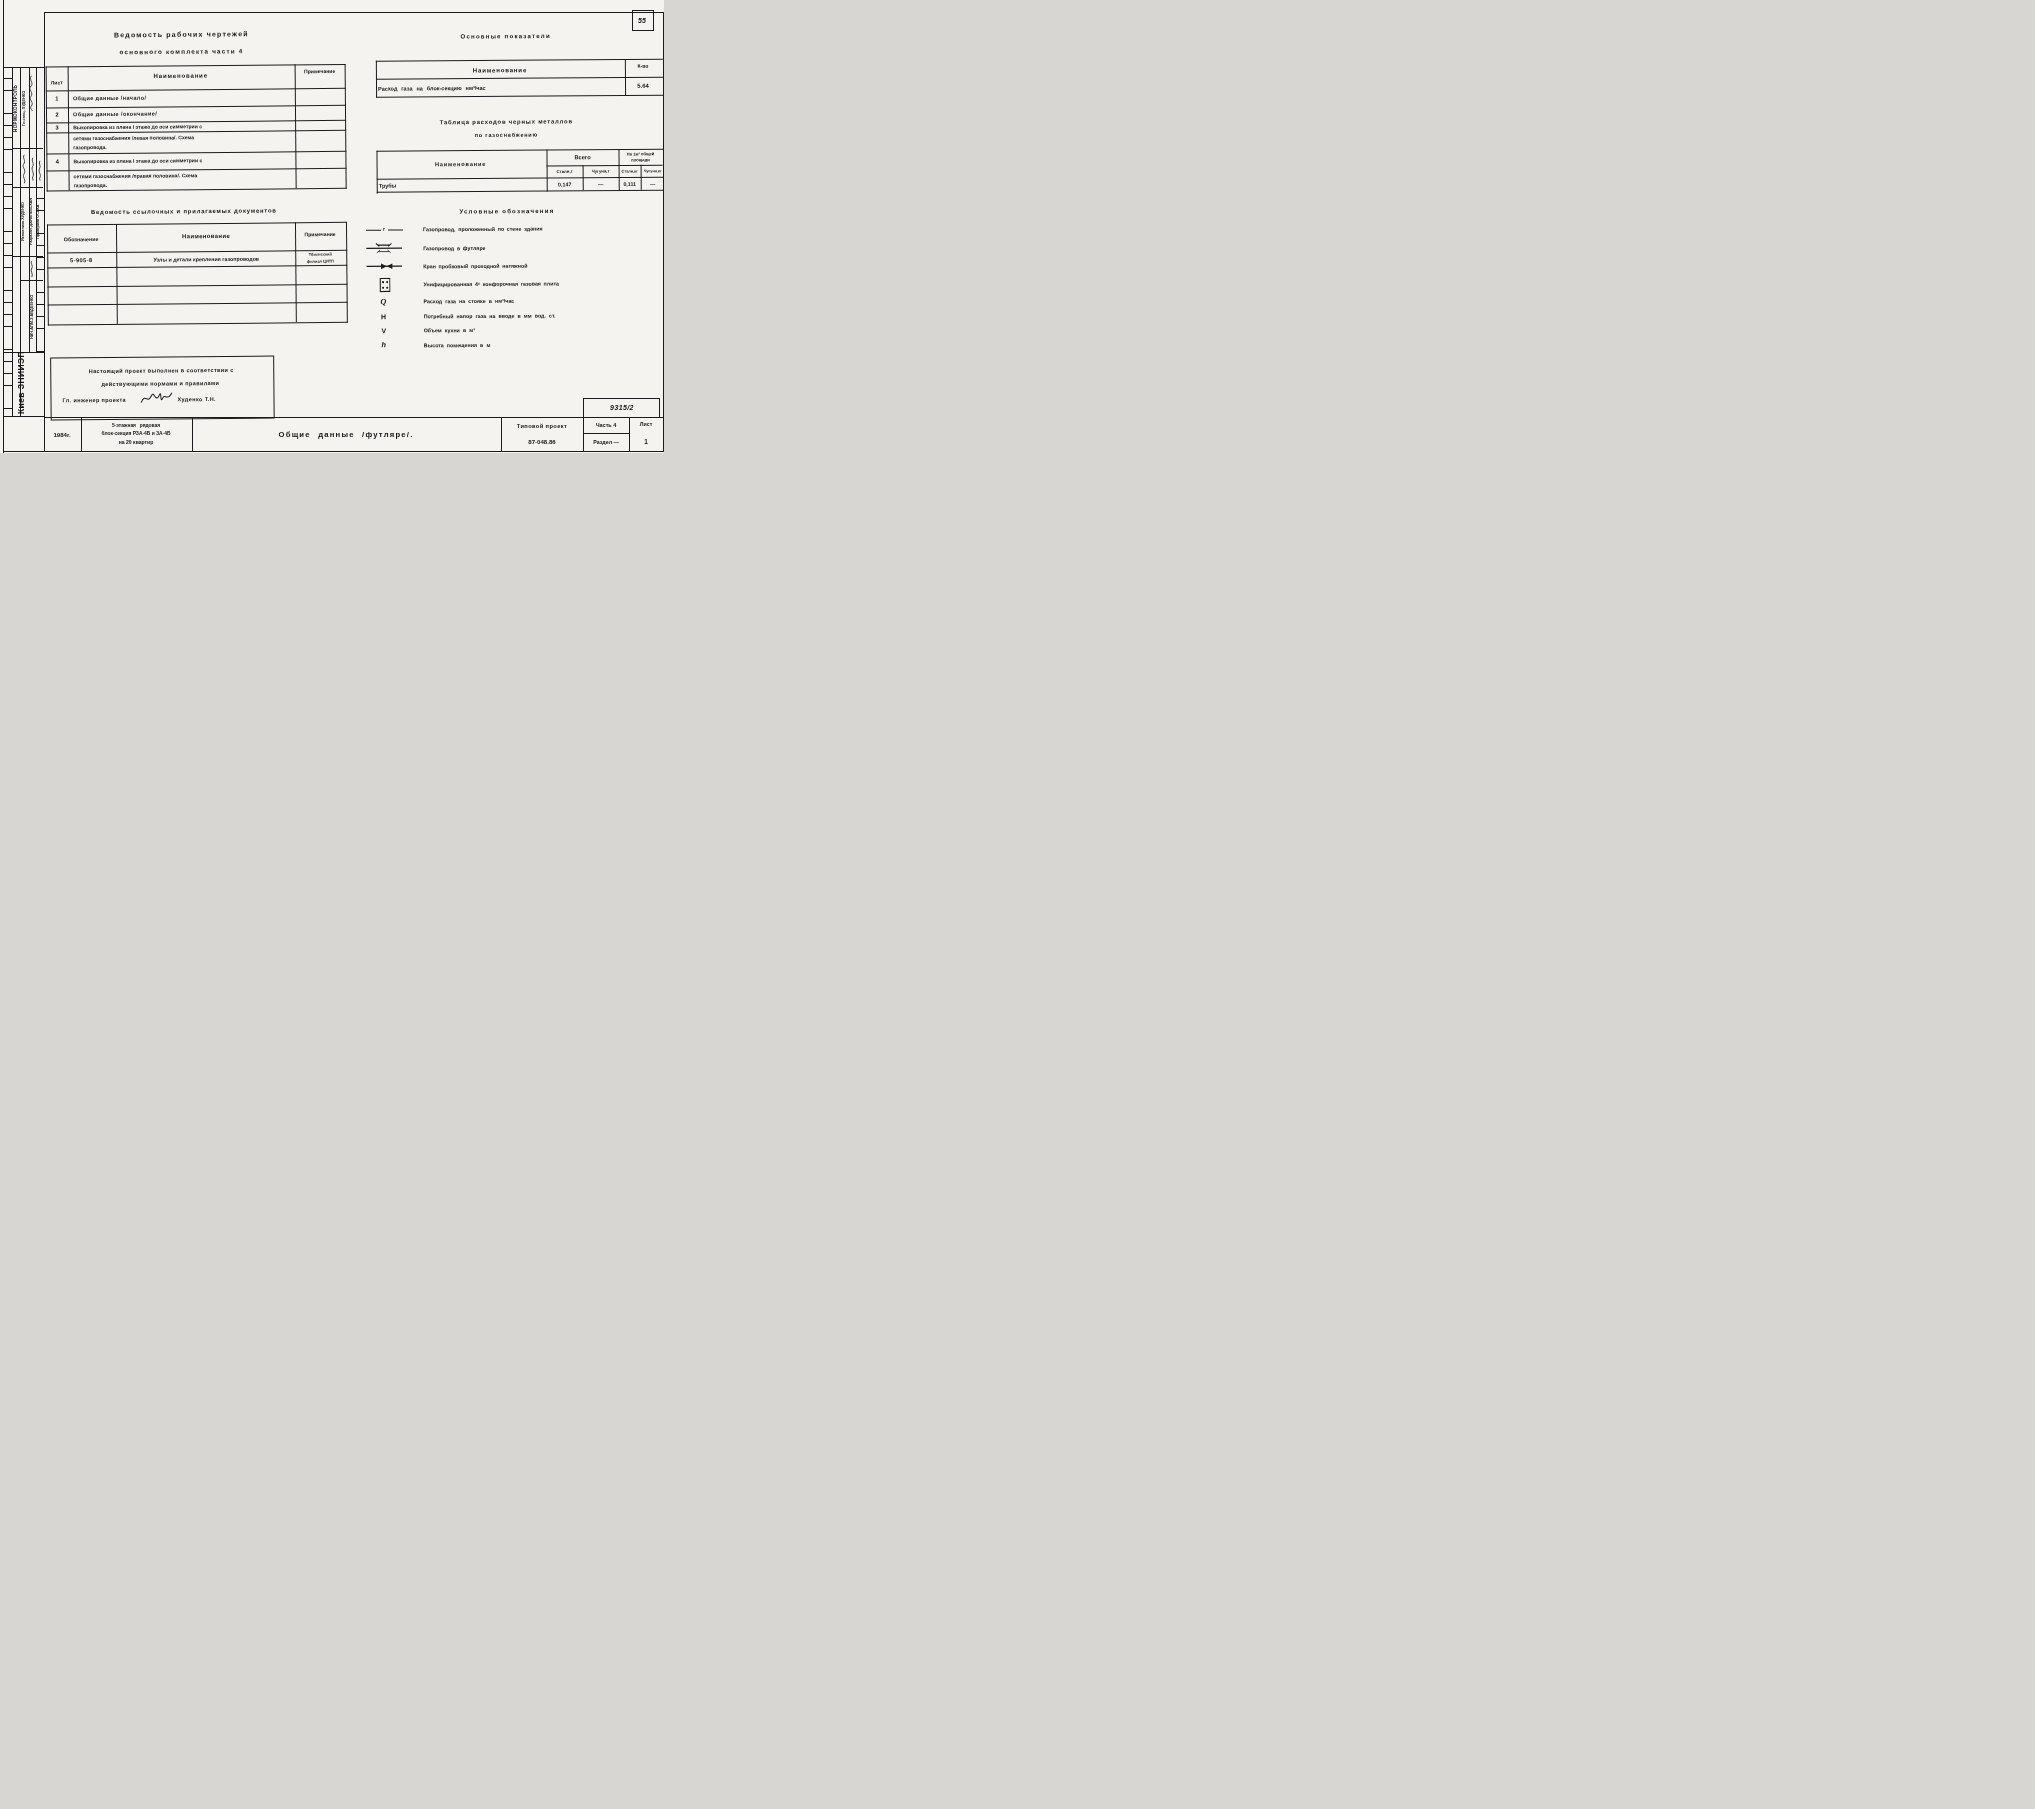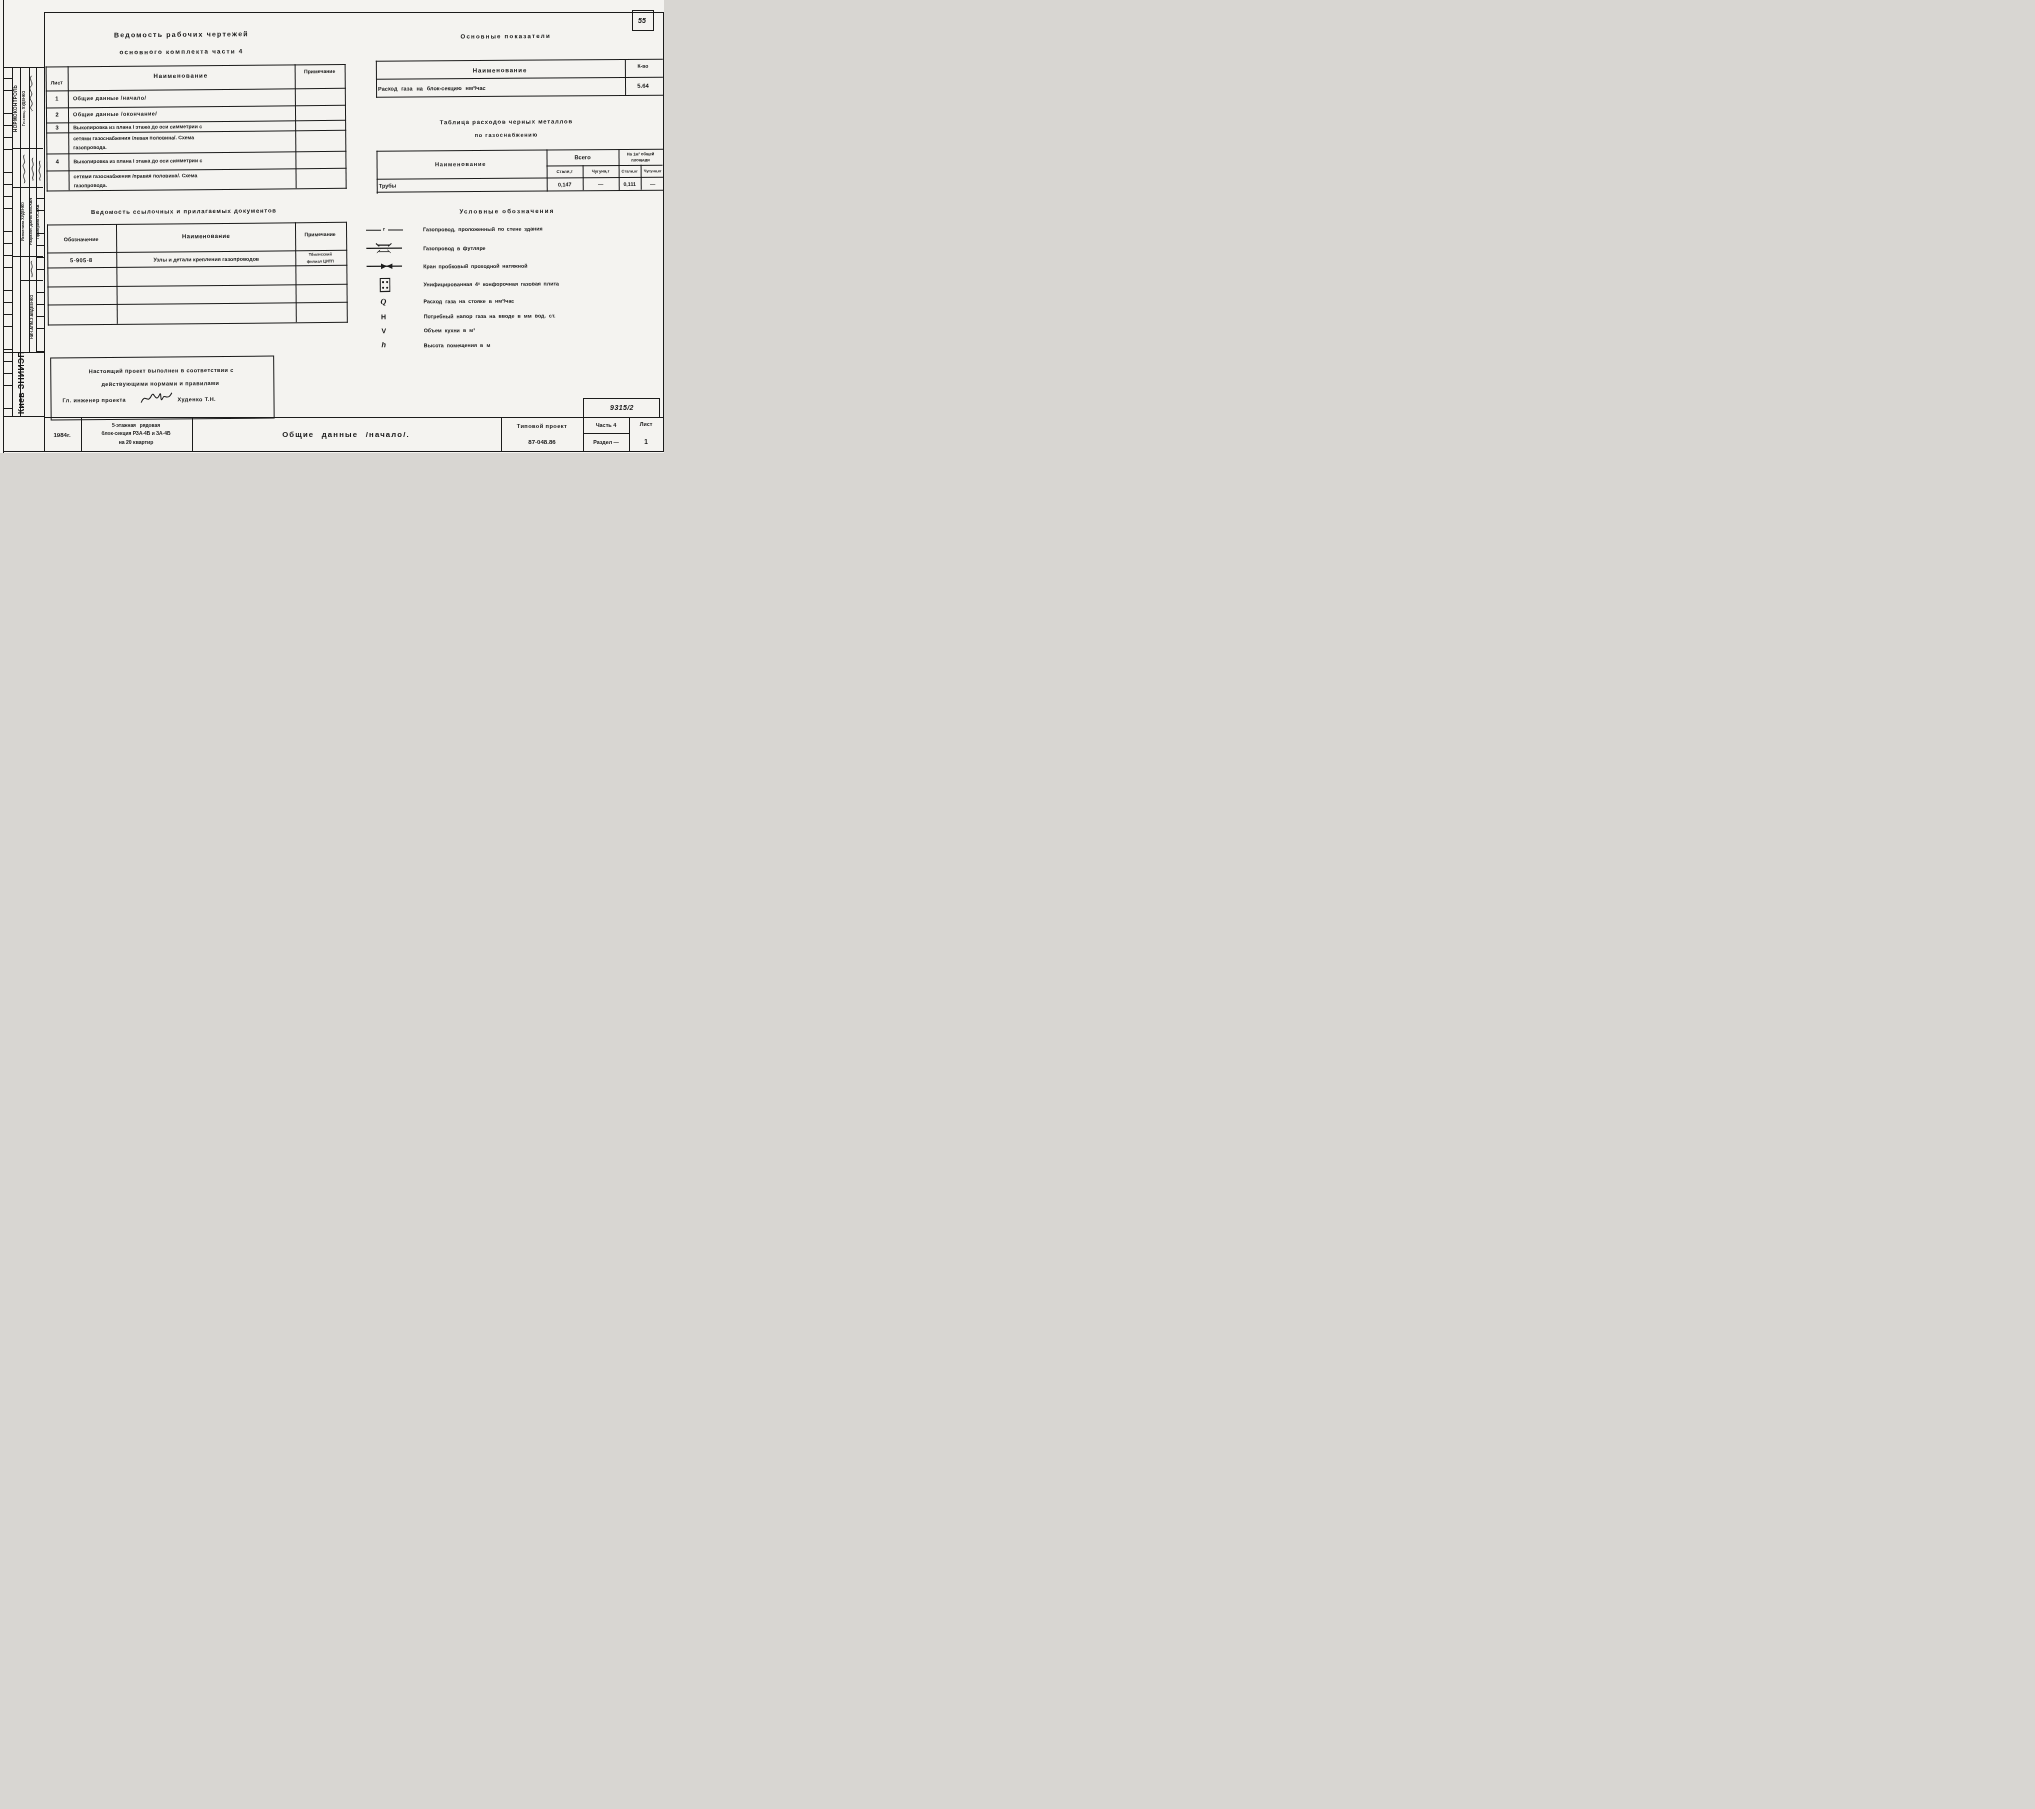--- a/index.html
+++ b/index.html
@@ -250,21 +250,21 @@
 
   <div class="vl" style="left:583px;top:398px;width:1.2px;height:19px;"></div>
   <div class="hl" style="left:583px;top:398px;width:77px;height:1.2px;"></div>
   <div class="vl" style="left:659px;top:398px;width:1.2px;height:19px;"></div>
   <div class="txt c" style="left:622px;top:407px;font-size:7px;font-style:italic;letter-spacing:0.4px;">9315/2</div>
 
   <div class="txt c" style="left:62px;top:434px;font-size:6.1px;">1984г.</div>
   <div class="txt c" style="left:136px;top:425px;font-size:4.9px;word-spacing:2.4px;">5-этажная рядовая</div>
   <div class="txt c" style="left:136px;top:433px;font-size:4.9px;">блок-секция РЗА-4Б и ЗА-4Б</div>
   <div class="txt c" style="left:136px;top:442px;font-size:5.1px;">на 20 квартир</div>
-  <div class="txt c" style="left:346px;top:434px;font-size:7.7px;letter-spacing:1.2px;word-spacing:4.1px;">Общие данные /начало/.</div>
+  <div class="txt c" style="left:346px;top:434px;font-size:7.7px;letter-spacing:1.2px;word-spacing:4.1px;">Общие данные /футляре/.</div>
   <div class="txt c" style="left:542px;top:426px;font-size:5.7px;letter-spacing:0.4px;">Типовой проект</div>
   <div class="txt c" style="left:542px;top:441px;font-size:6.1px;">87-048.86</div>
   <div class="txt c" style="left:606px;top:425px;font-size:5.5px;">Часть 4</div>
   <div class="txt c" style="left:606px;top:442px;font-size:5.3px;">Раздел —</div>
   <div class="txt c" style="left:646px;top:424px;font-size:5.3px;">Лист</div>
   <div class="txt c" style="left:646px;top:441px;font-size:6.5px;">1</div>
 
 </div>
 
 

